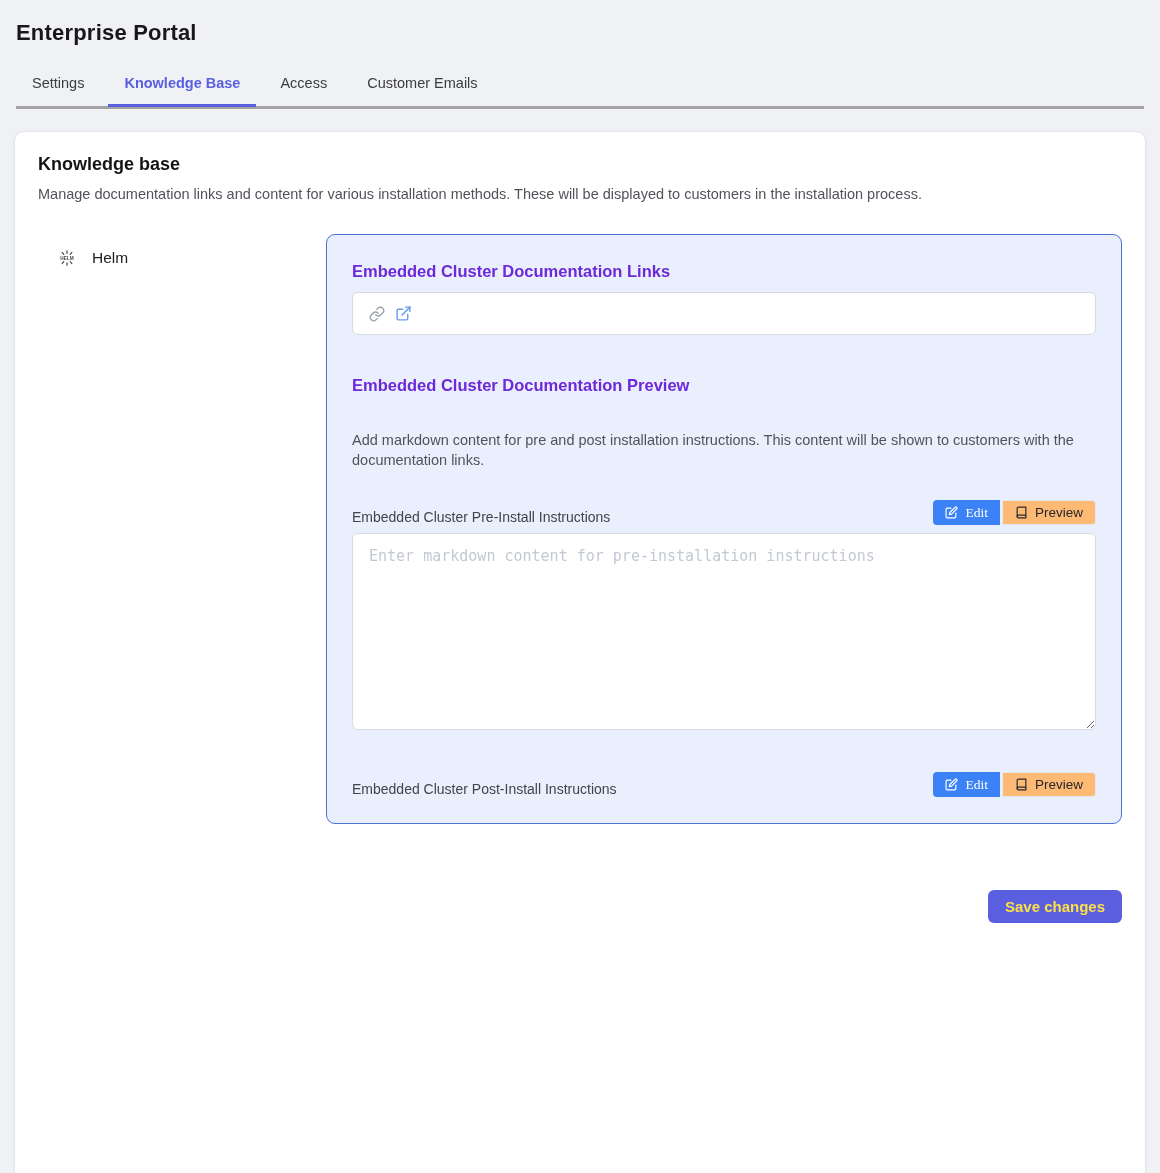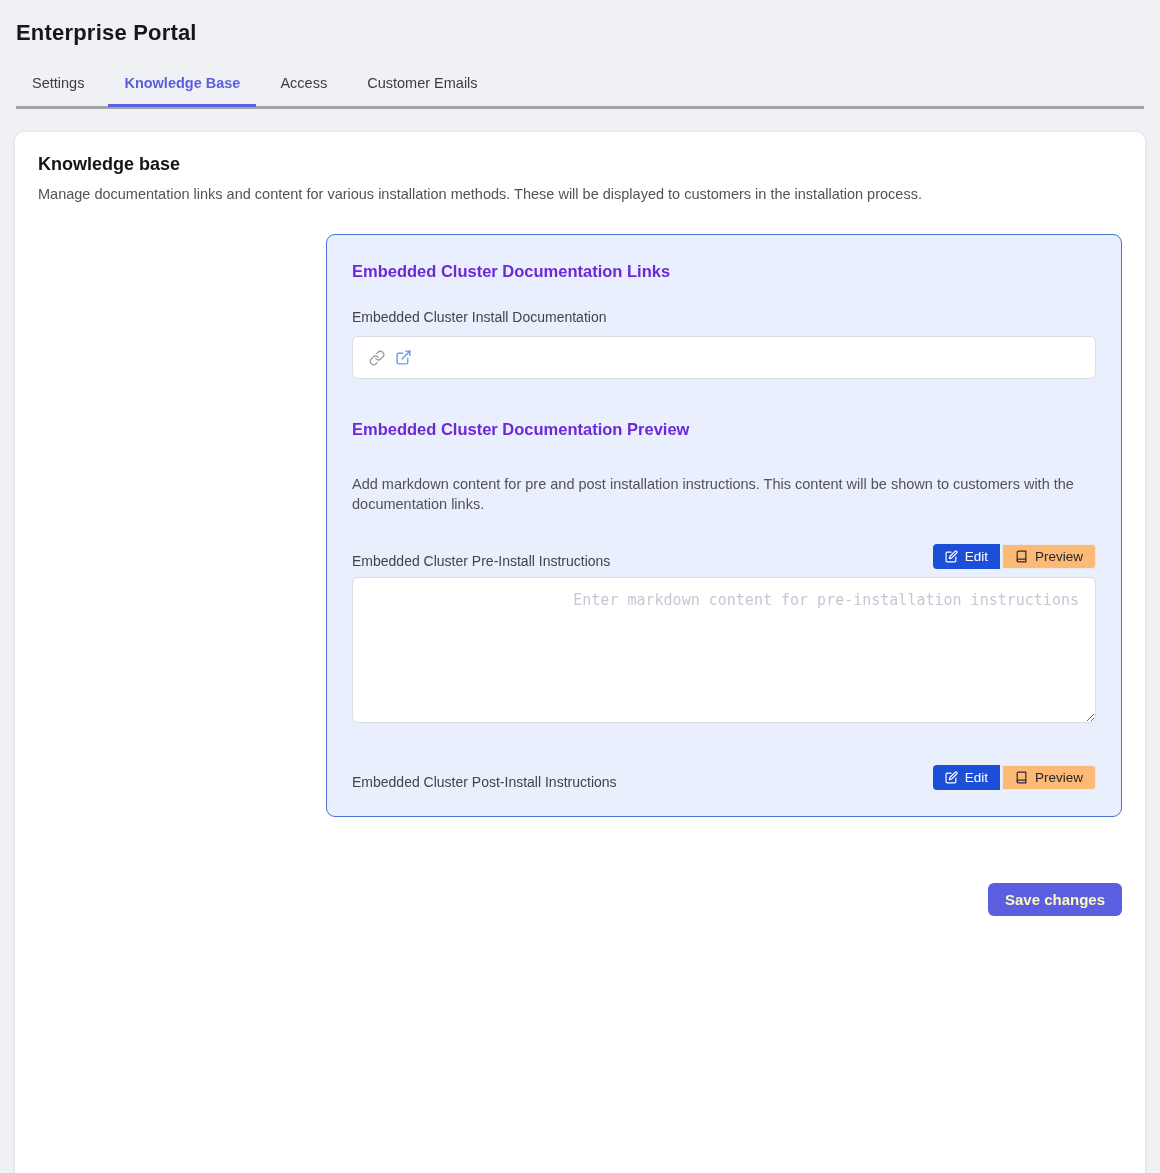--- a/index.html
+++ b/index.html
@@ -121,53 +121,53 @@
     align-items: center;
     gap: 7px;
     height: 25px;
     padding: 0 12px;
     font-size: 13.5px;
     cursor: pointer;
     border: none;
     font-family: "Liberation Sans", sans-serif;
   }
   .seg-btn.edit {
-    background: #1d4ed8;
+    background: #3b82f6;
     color: #fff;
     border-radius: 4px 0 0 4px;
     margin-right: 2px;
+    font-family: Liberation Serif, serif;
   }
   .seg-btn.preview {
     background: #fdba74;
     color: #26262b;
     border-radius: 0 4px 4px 0;
     border: 1px solid #e6e8ee;
   }
 
   textarea.md-input {
     margin-top: 8px;
     width: 100%;
-    height: 146px;
+    height: 197px;
     background: #fff;
     border: 1px solid #d8dbe2;
     border-radius: 6px;
     padding: 13px 16px;
     font-family: "DejaVu Sans Mono", monospace;
     font-size: 15px;
     color: #3c3c42;
     outline: none;
-    text-align: right;
   }
   textarea.md-input::placeholder { color: #c3c8d2; }
 
   
   .save-row { display: flex; justify-content: flex-end; margin-top: 66px; padding-right: 0; }
   .save-btn {
     background: #5a5fe0;
-    color: #fef9c3;
+    color: #fde047;
     border: none;
     border-radius: 6px;
     height: 33px;
     padding: 0 17px;
     font-size: 15px;
     font-weight: 700;
     font-family: "Liberation Sans", sans-serif;
     cursor: pointer;
   }
 </style>
@@ -182,26 +182,39 @@
   <div class="tab">Access</div>
   <div class="tab">Customer Emails</div>
 </div>
 
 <div class="card">
   <div class="card-title">Knowledge base</div>
   <div class="card-desc">Manage documentation links and content for various installation methods. These will be displayed to customers in the installation process.</div>
 
   <div class="content-row">
     <div class="side-list">
+      <div class="side-item">
+        <span class="ic">
+          <svg width="18" height="18" viewBox="0 0 24 24" fill="none" stroke="#4a4a50" stroke-width="1.6" stroke-linecap="round">
+            <path d="M12 2.5v3.2"></path>
+              <path d="M5.5 4.5l2.2 2.6"></path>
+              <path d="M18.5 4.5l-2.2 2.6"></path>
+            <path d="M12 21.5v-3.2"></path>
+              <path d="M5.5 19.5l2.2-2.6"></path>
+              <path d="M18.5 19.5l-2.2-2.6"></path>
+            <text x="12" y="14.3" text-anchor="middle" font-size="6.4" font-weight="bold" font-family="Liberation Sans, sans-serif" fill="#4a4a50" stroke="none">HELM</text>
+          </svg>
+        </span>
+        <span>Helm</span>
+      </div>
     </div>
 
     <div class="panel">
       <div class="panel-h">Embedded Cluster Documentation Links</div>
 
-      <div class="field-label" style="margin-top:28px;">Embedded Cluster Install Documentation</div>
       <div class="url-field">
         <span style="display:flex;">
           <svg width="16" height="16" viewBox="0 0 24 24" fill="none" stroke="#9aa0a8" stroke-width="2" stroke-linecap="round" stroke-linejoin="round">
             <path d="M10 13a5 5 0 0 0 7.5.5l3-3a5 5 0 0 0-7.1-7.1l-1.7 1.7"></path>
             <path d="M14 11a5 5 0 0 0-7.5-.5l-3 3a5 5 0 0 0 7.1 7.1l1.7-1.7"></path>
           </svg>
         </span>
         <span class="ext-link-btn">
           <svg width="17" height="17" viewBox="0 0 24 24" fill="none" stroke="#6b9bf0" stroke-width="2" stroke-linecap="round" stroke-linejoin="round">
             <path d="M18 13v6a2 2 0 0 1-2 2H5a2 2 0 0 1-2-2V8a2 2 0 0 1 2-2h6"></path>

